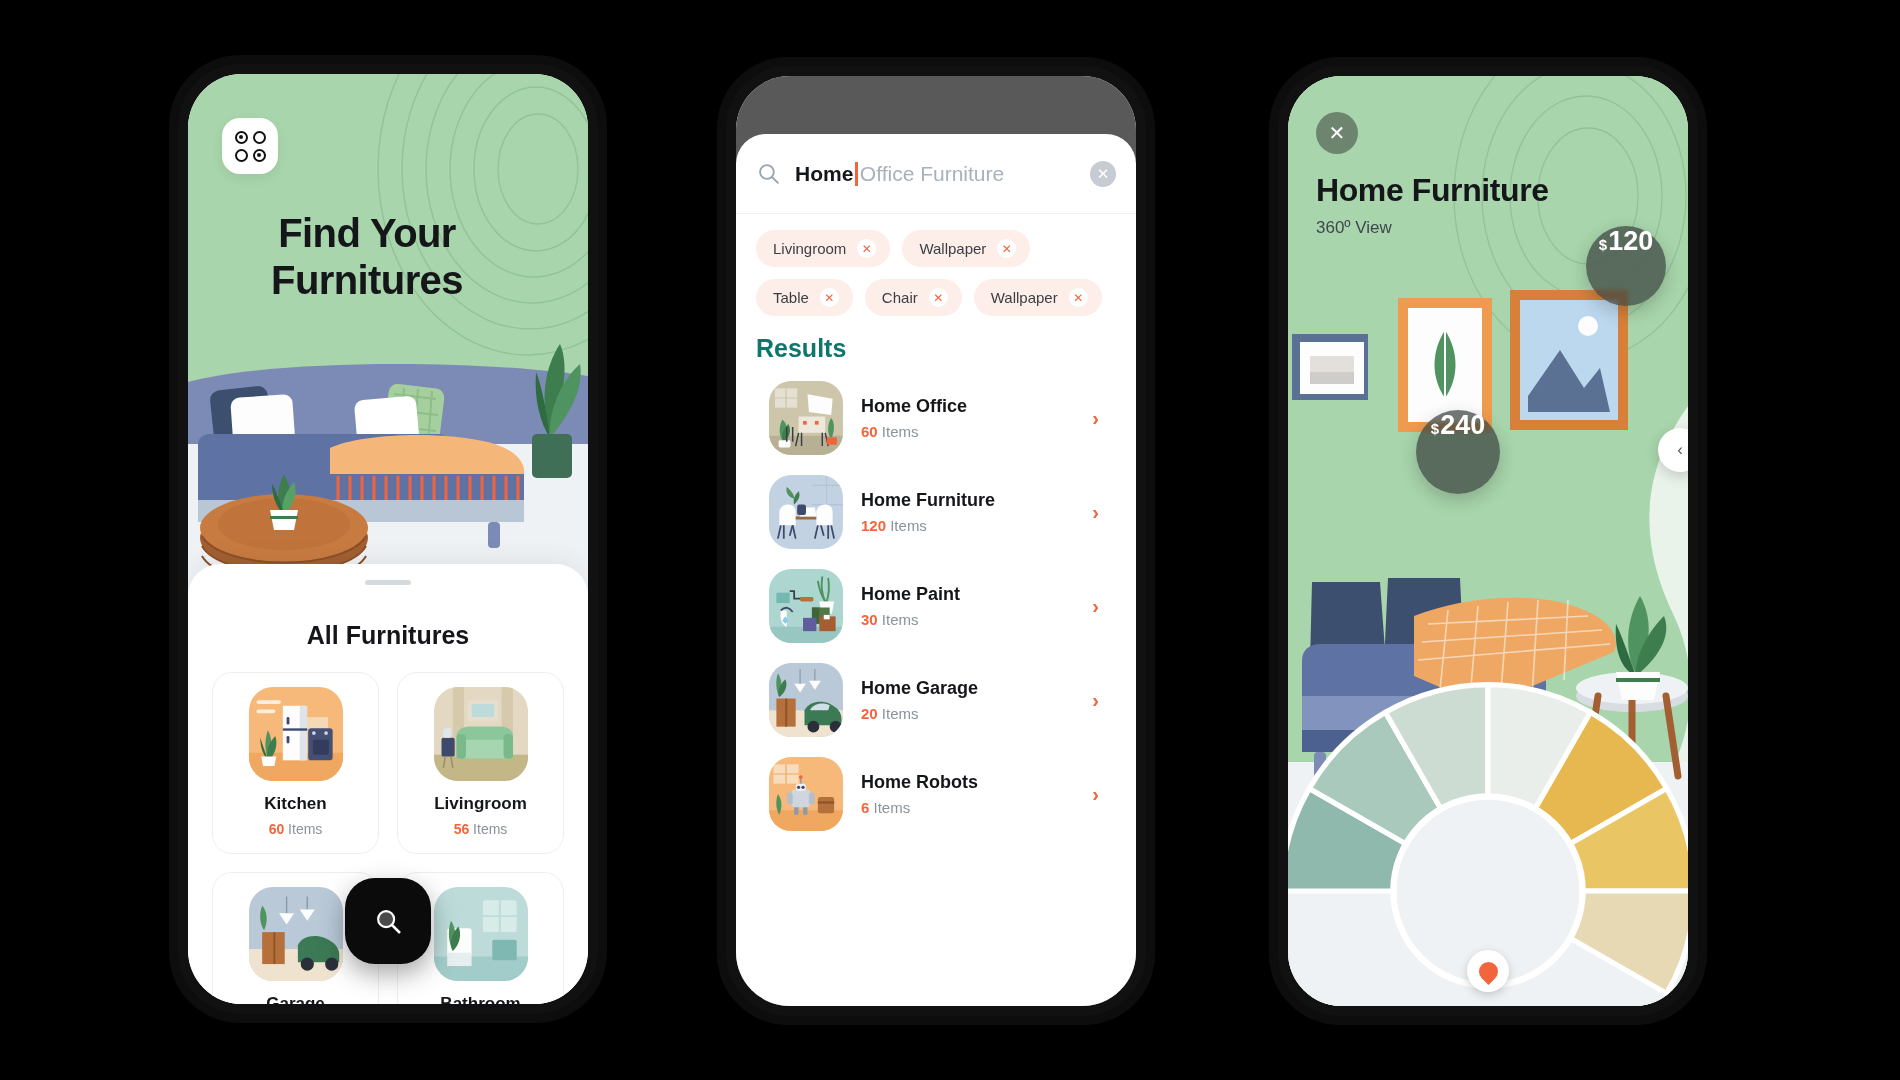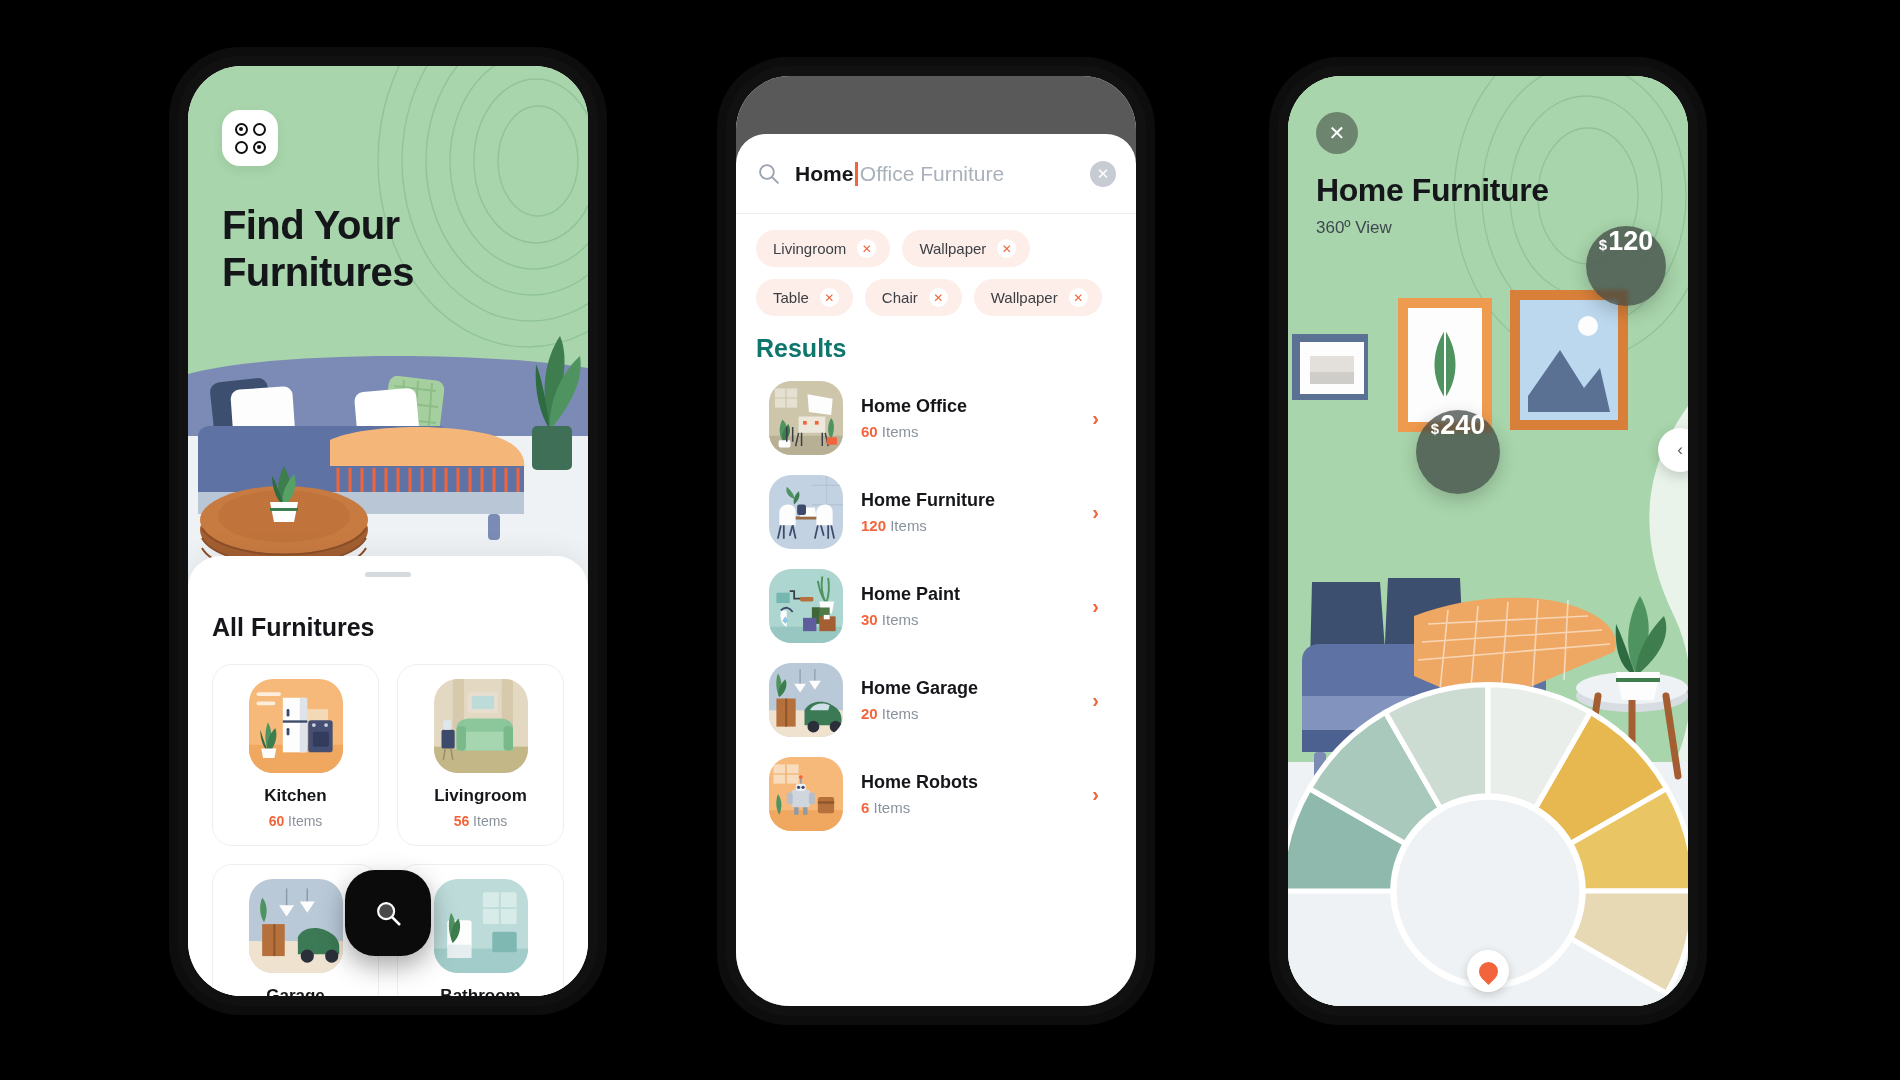--- a/index.html
+++ b/index.html
@@ -16,21 +16,21 @@
     width: 420px; height: 950px;
     border-radius: 62px;
     background: #111;
     box-shadow: 0 0 0 9px #0d0d0d, 0 26px 60px rgba(0,0,0,.85);
     overflow: hidden;
   }
   .screen {
     position: absolute; inset: 10px;
     border-radius: 54px; overflow: hidden; background:#fff;
   }
-  #phone1 { left: 178px; top: 56px; }
+  #phone1 { left: 178px; top: 64px; text-align: center; }
   #phone2 { left: 726px; top: 66px; }
   #phone3 { left: 1278px; top: 66px; }
 
   
   .s1-hero { position:absolute; left:0; top:0; width:100%; height:530px; background:#a8d5ab; overflow:hidden; }
   .s1-rings { position:absolute; right:-120px; top:-90px; width:420px; height:420px; opacity:.5; }
   .logo-btn {
     position:absolute; left:34px; top:44px; width:56px; height:56px;
     background:#fff; border-radius:18px; display:flex; align-items:center; justify-content:center;
     box-shadow:0 4px 12px rgba(0,0,0,.07);

